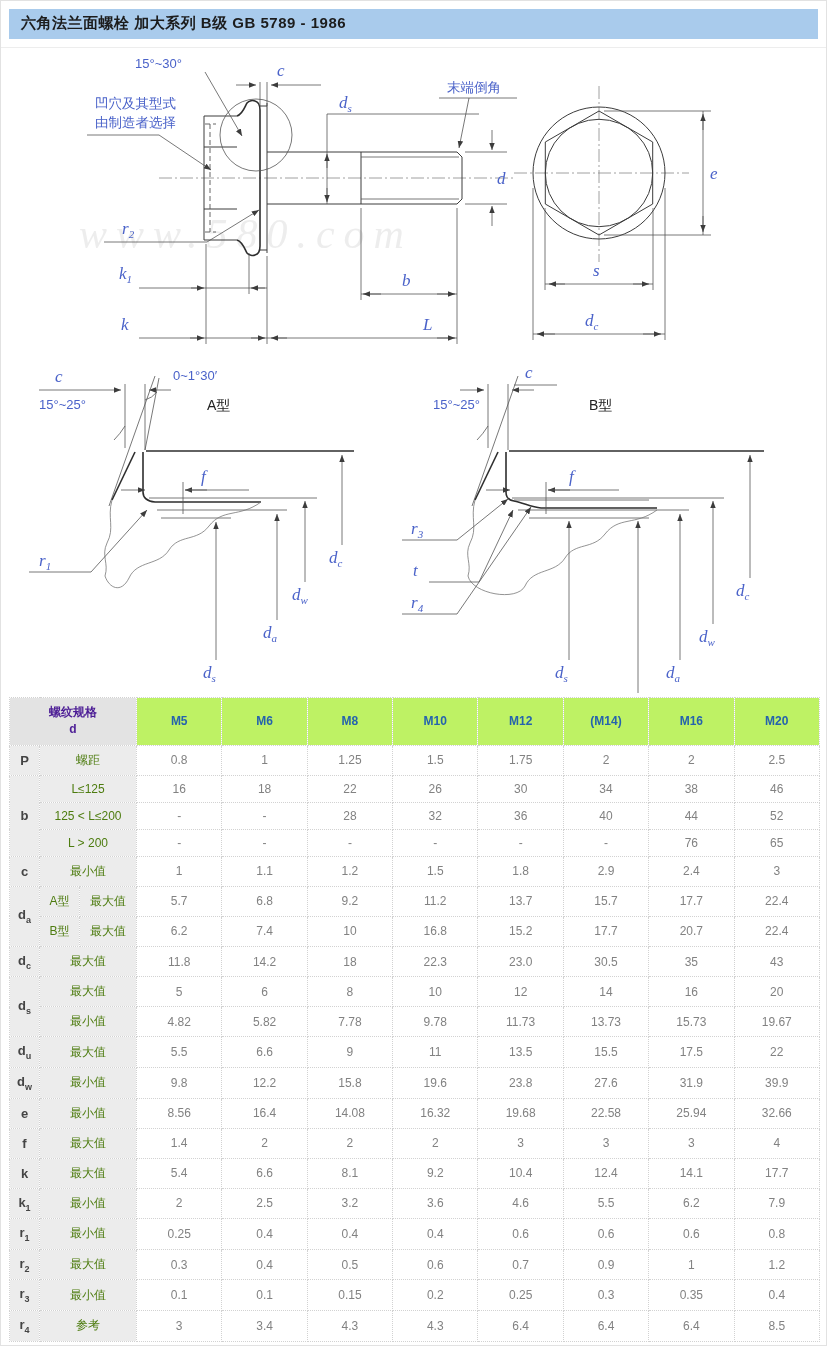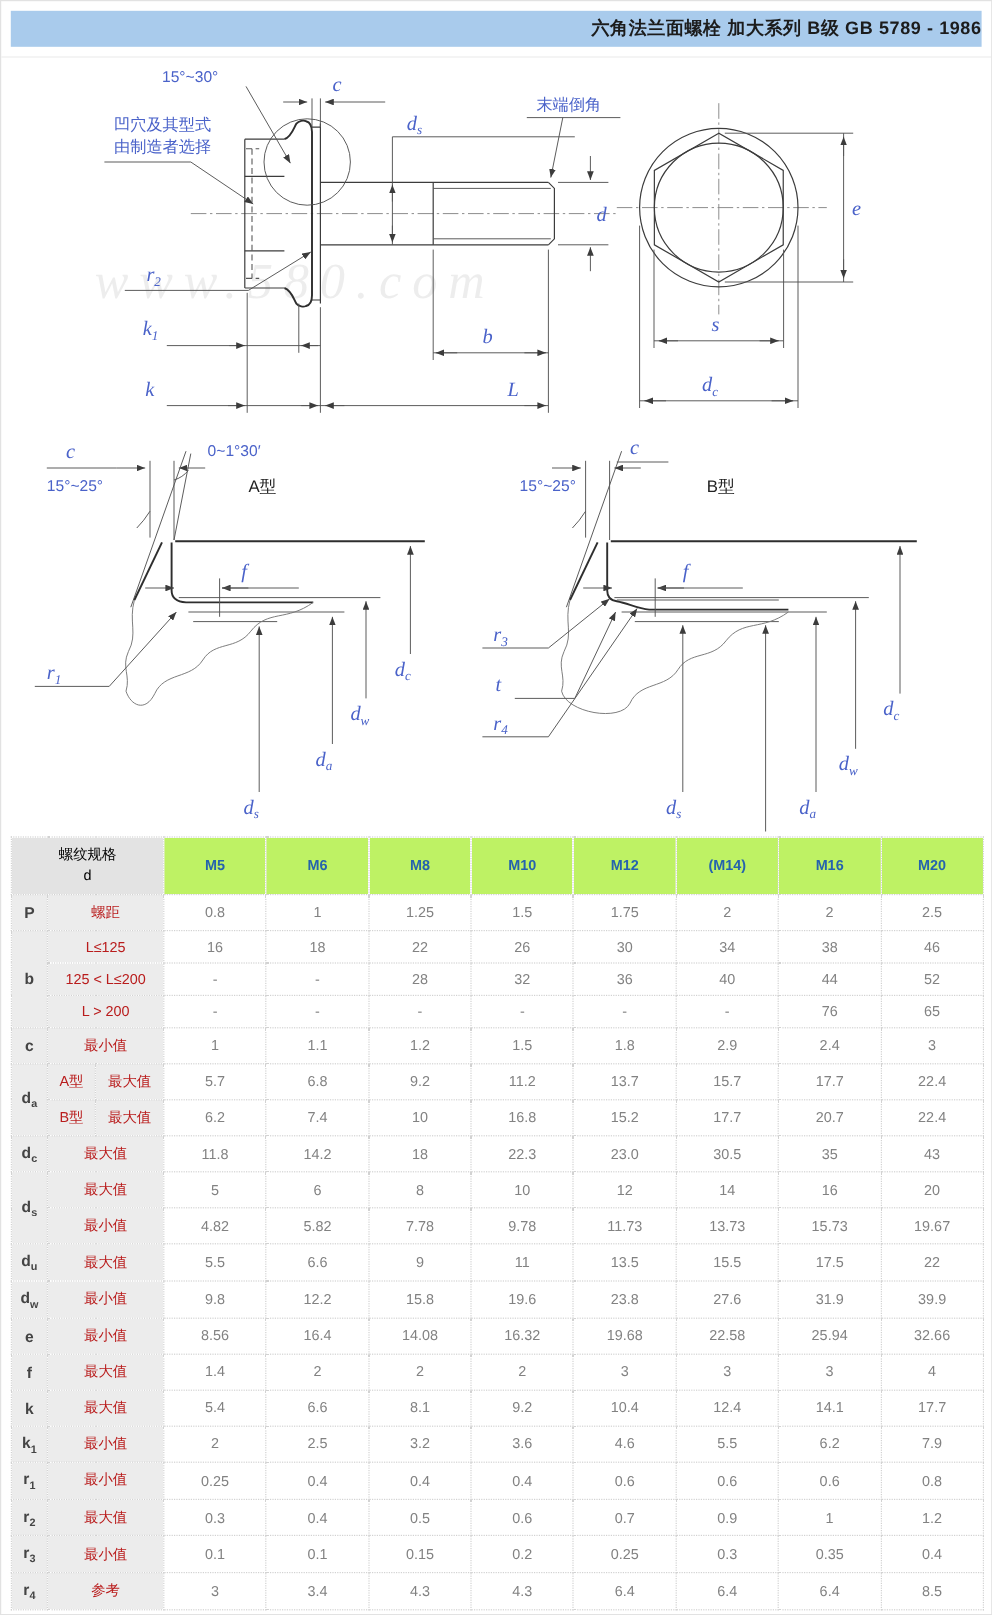--- a/index.html
+++ b/index.html
@@ -4,21 +4,21 @@
 <style>
   html,body{margin:0;padding:0;}
   body{
     width:827px;height:1346px;box-sizing:border-box;
     background:#fff;border:1px solid #e2e2e2;
     font-family:"Liberation Sans",sans-serif;
     position:relative;overflow:hidden;
   }
   .title-bar{
     margin:8px 8px 0 8px;background:#a9cbec;color:#1c1c1c;
-    text-align:right;font-size:15px;font-weight:bold;
+    text-align:left;font-size:15px;font-weight:bold;
     padding:5px 0 6px 12px;letter-spacing:.5px;
   }
   .title-sep{border-top:1px solid #ededed;margin-top:8px;height:0;}
   svg.drawing{display:block;margin:0 0 0 8px;}
 
   
   .ln{stroke:#3c3c3c;stroke-width:1;fill:none;}
   .thick{stroke:#2e2e2e;stroke-width:1.6;fill:none;}
   .thin{stroke:#555;stroke-width:.8;fill:none;}
   .cline{stroke:#888;stroke-width:.8;fill:none;stroke-dasharray:13 3 2 3;}
@@ -34,25 +34,25 @@
   
   table.spec{
     width:811px;margin:4px 8px 0 8px;border-collapse:collapse;table-layout:fixed;
     font-size:12px;
   }
   table.spec td,table.spec th{
     border:1px dotted #d2d2d2;text-align:center;vertical-align:middle;
     padding:6px 2px;overflow:hidden;white-space:nowrap;
   }
   .c-sym{width:30px;}.c-l1{width:40px;}.c-l2{width:57px;}
-  th.param-h{background:#e3e3e3;color:#000000;font-weight:normal;line-height:1.45;}
+  th.param-h{background:#e3e3e3;color:#4c1d95;font-weight:bold;line-height:1.45;}
   th.size-h{background:#bef264;color:#2563ad;font-weight:bold;}
   td.sym{background:#ececec;color:#444;font-weight:bold;font-size:13px;}
   td.sym sub{font-size:9px;}
-  td.lbl{background:#ececec;color:#b91c1c;}
+  td.lbl{background:#ececec;color:#4d7c0f;}
   td.val{background:#fff;color:#828282;}
 </style>
 </head>
 <body>
 
 <div class="title-bar">六角法兰面螺栓 加大系列 B级 GB 5789 - 1986</div>
 <div class="title-sep"></div>
 
 <svg class="drawing" width="811" height="645" viewBox="0 0 811 645">
   <defs>

